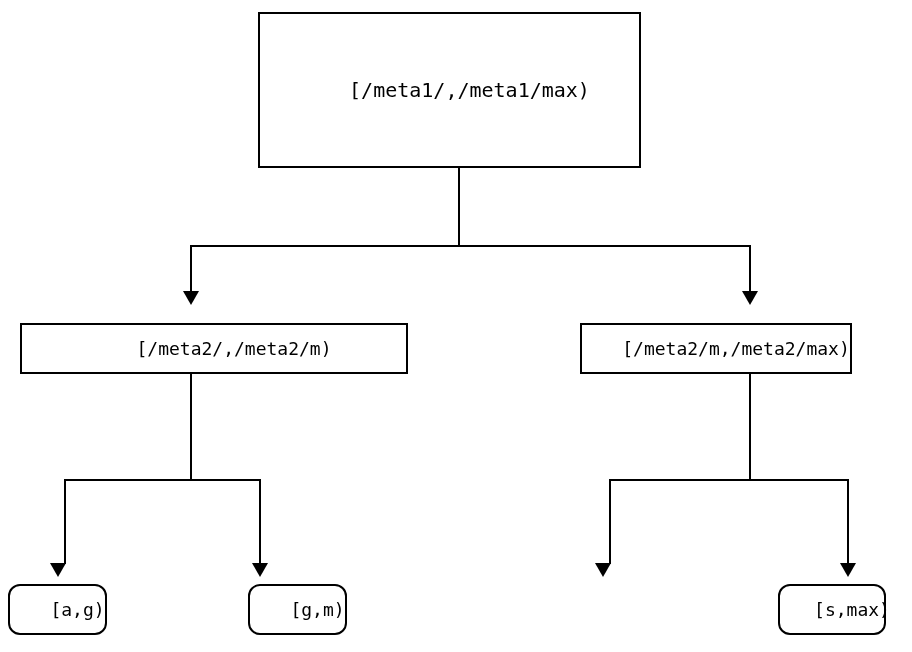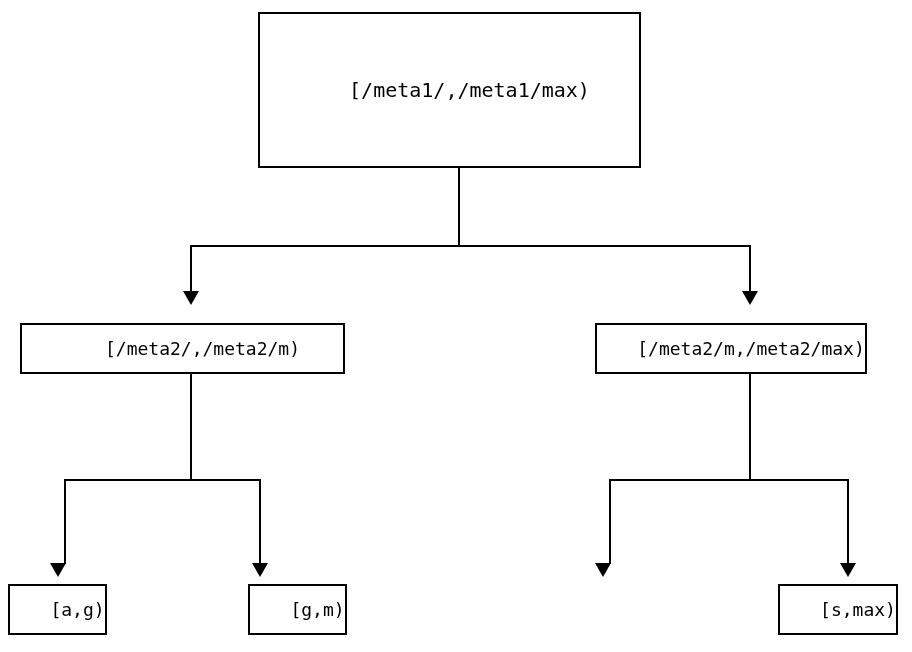--- a/index.html
+++ b/index.html
@@ -36,41 +36,41 @@
   .node-root {
     left: 258px;
     top: 12px;
     width: 383px;
     height: 156px;
     font-size: 20px;
   }
   .node-mid-left {
     left: 20px;
     top: 323px;
-    width: 325px;
+    width: 388px;
     height: 51px;
     font-size: 18px;
   }
   .node-mid-right {
     left: 580px;
     top: 323px;
     width: 272px;
     height: 51px;
     font-size: 18px;
-    margin-left: 15px;
   }
   .node-leaf {
     top: 584px;
     height: 51px;
     font-size: 18px;
+    border-radius: 12px;
   }
   .leaf-ag   { left: 8px;   width: 99px; }
   .leaf-gm   { left: 208px; width: 99px; margin-left: 40px; }
   .leaf-ms   { left: 553px; width: 99px; }
-  .leaf-smax { left: 778px; width: 120px; }
+  .leaf-smax { left: 778px; width: 108px; }
 
   
   .edge-v {
     position: absolute;
     width: 2px;
     background: #000000;
     z-index: 1;
   }
   .edge-h {
     position: absolute;

